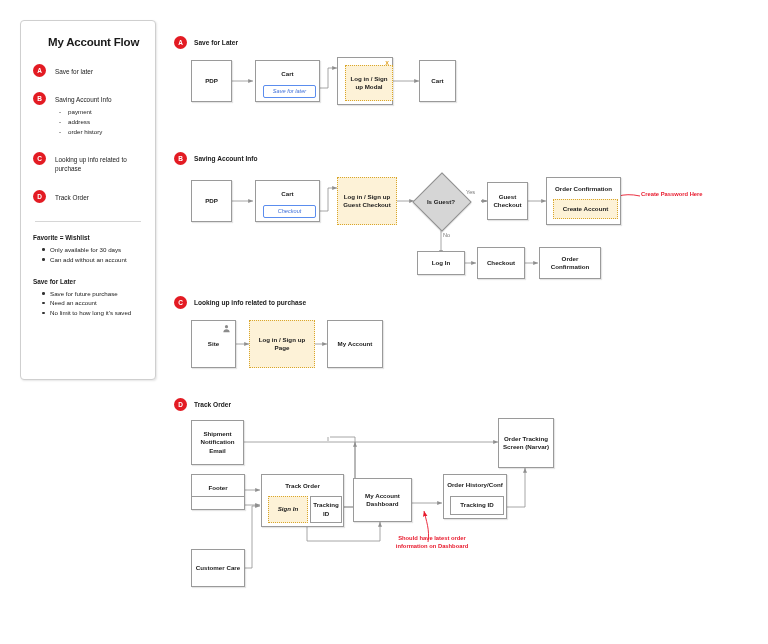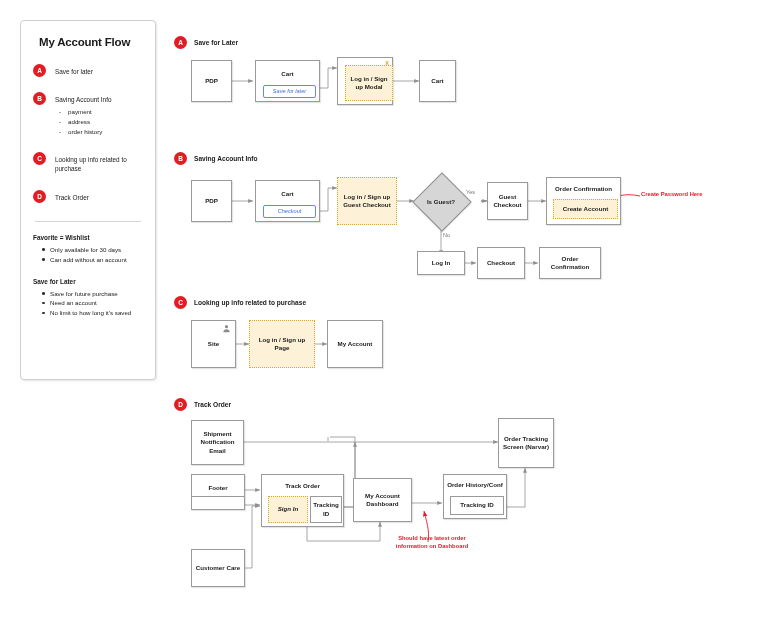--- a/index.html
+++ b/index.html
@@ -22,21 +22,21 @@
     width: 136px; height: 360px;
     background: #ffffff;
     border: 1px solid #cfcfcf;
     border-radius: 4px;
     box-shadow: 1px 1px 2px rgba(0,0,0,0.10);
     padding: 12px 10px;
     box-sizing: border-box;
   }
   .sb-title {
     font-size: 11.5px; font-weight: bold; letter-spacing: -0.2px;
-    margin: 3px 0 16px 8px;
+    margin: 3px 0 16px 17px;
   }
   .sb-item { position: relative; margin-bottom: 11px; min-height: 17px; }
   .badge {
     width: 13px; height: 13px; border-radius: 50%;
     background: #e31b23; color: #fff;
     font-size: 6.5px; font-weight: bold;
     display: flex; align-items: center; justify-content: center;
     position: absolute; left: 2px; top: 0;
   }
   .sb-label { font-size: 6.4px; margin-left: 24px; padding-top: 3px; line-height: 1.45; }

